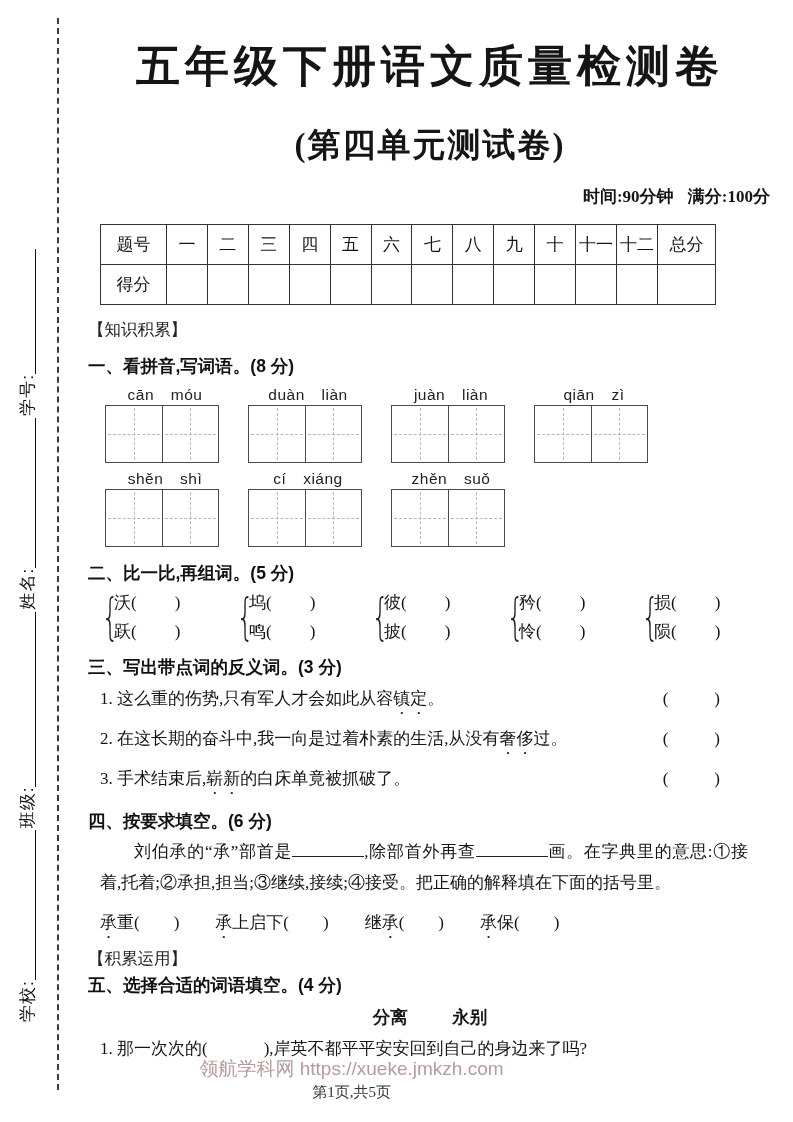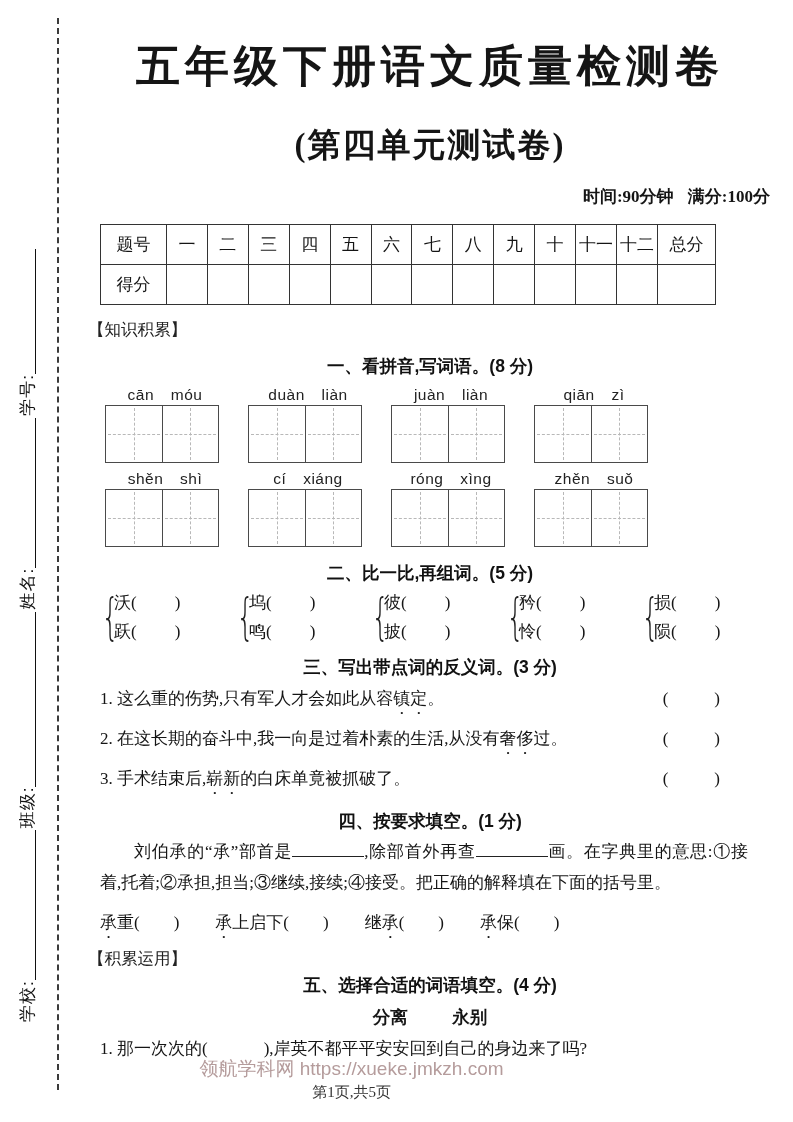--- a/index.html
+++ b/index.html
@@ -37,21 +37,21 @@
 
   table.score-table { margin:16px 0 0 12px; width:616px; border-collapse:collapse;
     table-layout:fixed; font-size:17px; }
   table.score-table td { border:1.6px solid #333; height:40px; text-align:center;
     vertical-align:middle; }
   td.col-first { width:66px; } td.col-last { width:58px; }
 
   .block-label { margin:14px 0 0 0; font-size:16.5px; line-height:20px;
     font-family:"Liberation Sans","DejaVu Sans",sans-serif; color:#222; }
   .sec-heading { font-size:17.5px; line-height:22px; font-weight:700;
-    font-family:"Liberation Sans","DejaVu Sans",sans-serif; color:#111;text-align:center; }
+    font-family:"Liberation Sans","DejaVu Sans",sans-serif; color:#111; }
   .mt16 { margin-top:16px; } .mt15 { margin-top:15px; } .mt10 { margin-top:10px; }
   .mt12 { margin-top:12px; } .mt6 { margin-top:6px; }
 
   
   .pinyin-grid { margin:8px 0 0 17px; display:grid;
     grid-template-columns:repeat(4,114px); column-gap:29px; row-gap:6px; }
   .pinyin-item { width:120px; }
   .pinyin-label { text-align:center; font-size:15.5px; line-height:20px;
     font-family:"Liberation Sans","DejaVu Sans",sans-serif; color:#222;
     word-spacing:12px; letter-spacing:0.5px; }
@@ -203,27 +203,20 @@
           </div>
       </div>
       <div class="pinyin-item">
         <div class="pinyin-label">cí xiáng</div>
         <div class="wbox">
             <div class="wcell"></div>
             <div class="wcell"></div>
           </div>
       </div>
       <div class="pinyin-item">
-        <div class="pinyin-label">róng xìng</div>
-        <div class="wbox">
-            <div class="wcell"></div>
-            <div class="wcell"></div>
-          </div>
-      </div>
-      <div class="pinyin-item">
         <div class="pinyin-label">zhěn suǒ</div>
         <div class="wbox">
             <div class="wcell"></div>
             <div class="wcell"></div>
           </div>
       </div>
     </div>
 
     <div class="sec-heading mt15">二、比一比,再组词。(5 分)</div>
     <div class="pairs-row">
@@ -271,21 +264,21 @@
     </div>
     <div class="sent-row">
       <div class="sent"><span>2. 在这长期的奋斗中,我一向是过着朴素的生活,从没有</span><span class="dotted">奢侈</span><span>过。</span></div>
       <div class="answer-slot"><span>(</span><span class="agap"></span><span>)</span></div>
     </div>
     <div class="sent-row">
       <div class="sent"><span>3. 手术结束后,</span><span class="dotted">崭新</span><span>的白床单竟被抓破了。</span></div>
       <div class="answer-slot"><span>(</span><span class="agap"></span><span>)</span></div>
     </div>
 
-    <div class="sec-heading mt12">四、按要求填空。(1 分)</div>
+    <div class="sec-heading mt12">四、按要求填空。(6 分)</div>
     <div class="para"><span>刘伯承的“承”部首是</span><span class="blank" style="width: 72px;"></span><span>,除部首外再查</span><span class="blank" style="width: 72px;"></span><span>画。在字典里的意思:①接着,托着;②承担,担当;③继续,接续;④接受。把正确的解释填在下面的括号里。</span></div>
     <div class="words-row">
       <span><span class="dotted">承</span><span>重(</span><span class="gap" style="width: 34px;"></span><span>)</span></span>
       <span><span class="dotted">承</span><span>上启下(</span><span class="gap" style="width: 34px;"></span><span>)</span></span>
       <span><span>继</span><span class="dotted">承</span><span>(</span><span class="gap" style="width: 34px;"></span><span>)</span></span>
       <span><span class="dotted">承</span><span>保(</span><span class="gap" style="width: 34px;"></span><span>)</span></span>
     </div>
 
     <div class="block-label mt6">【积累运用】</div>
 

